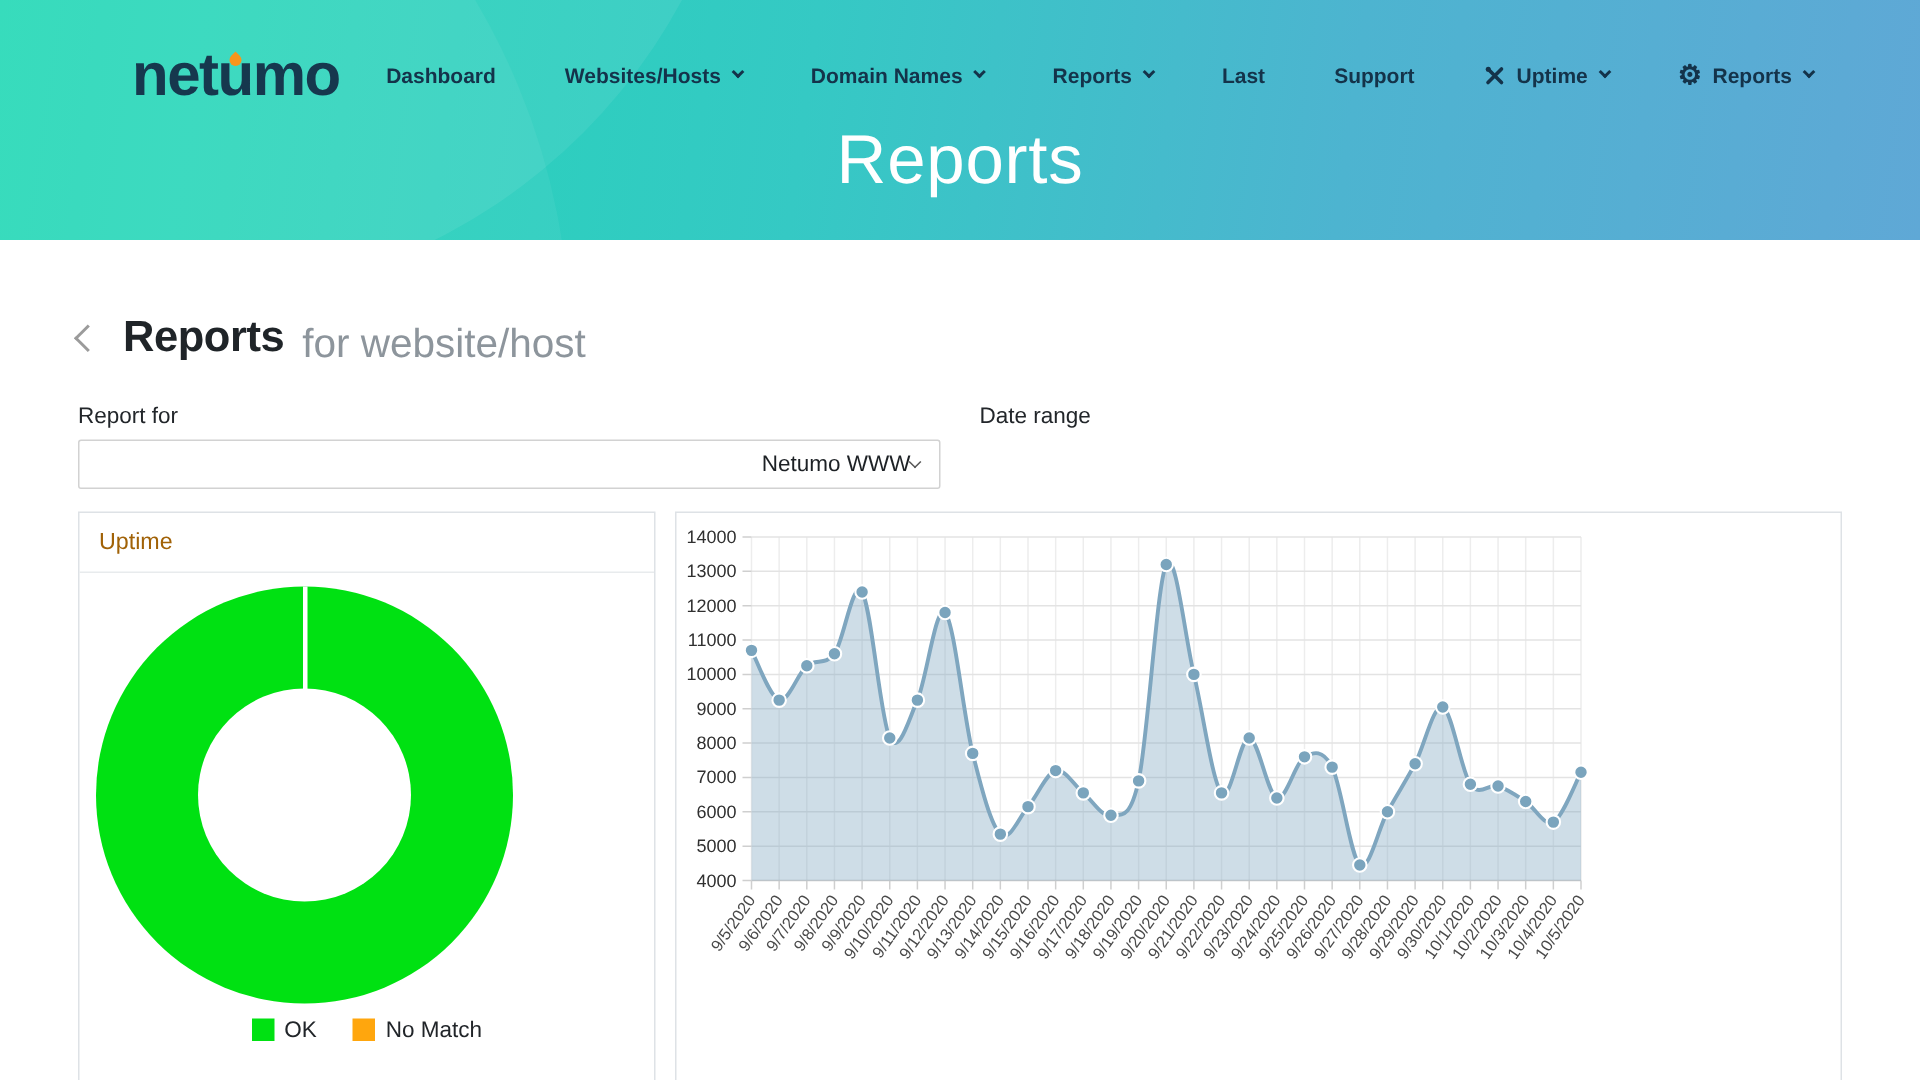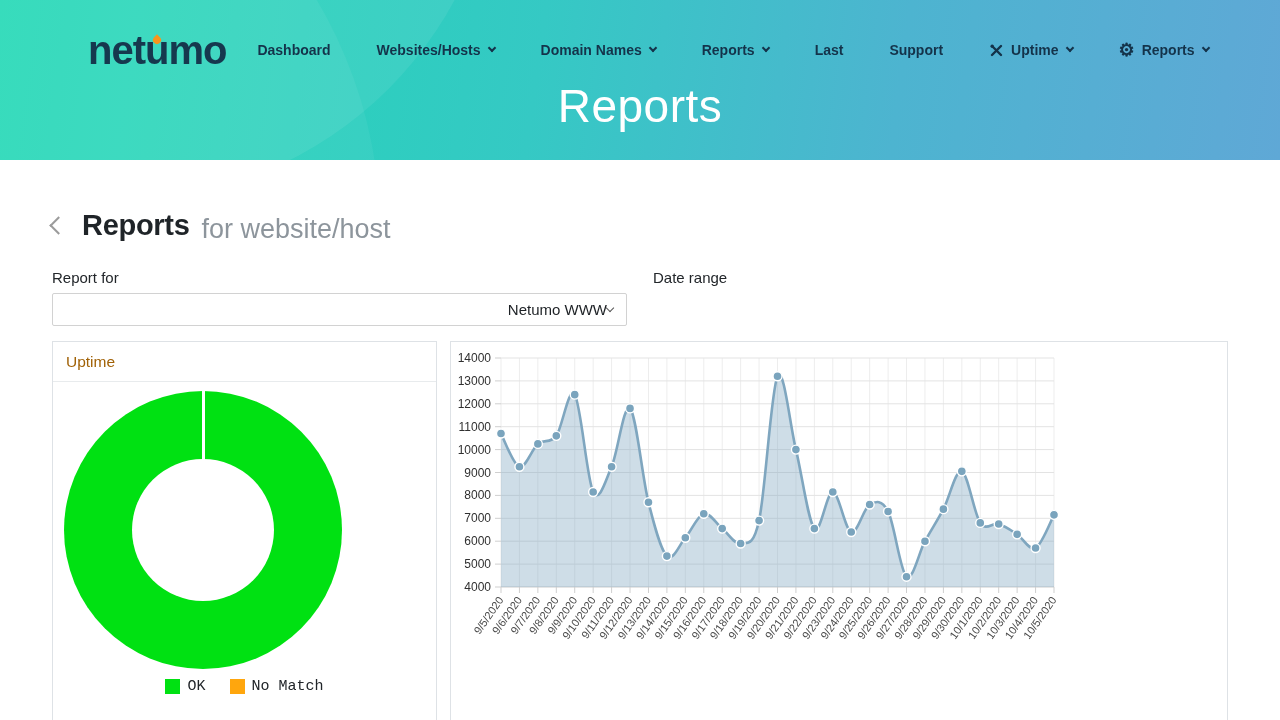--- a/index.html
+++ b/index.html
@@ -58,21 +58,21 @@
   .card-uptime{ width:385px; flex:none; }
   .card-response{ flex:1; }
 
   
   .donut-wrap{ padding-top:9px; }
   .donut{ position:relative; width:278px; height:278px; border-radius:50%; margin-left:11px;
           background:#00e112; }
   .donut::after{ content:""; position:absolute; inset:68px; background:#fff; border-radius:50%; }
   .donut-gap{ position:absolute; left:50%; top:0; width:3px; height:70px; margin-left:-1.5px;
               background:#fff; z-index:1; }
-  .legend{ margin-top:9px; display:flex; justify-content:center; align-items:center; gap:24px;font-family:Liberation Mono, monospace; }
+  .legend{ margin-top:9px; display:flex; justify-content:center; align-items:center; gap:24px; }
   .legend-item{ display:flex; align-items:center; font-size:15px; color:#212529; }
   .swatch{ width:15px; height:15px; margin-right:7px; display:inline-block; }
 
   .rt-body{ position:relative; }
   #rt-svg{ display:block; }
 </style>
 </head>
 <body>
 
 <header class="app-header">

